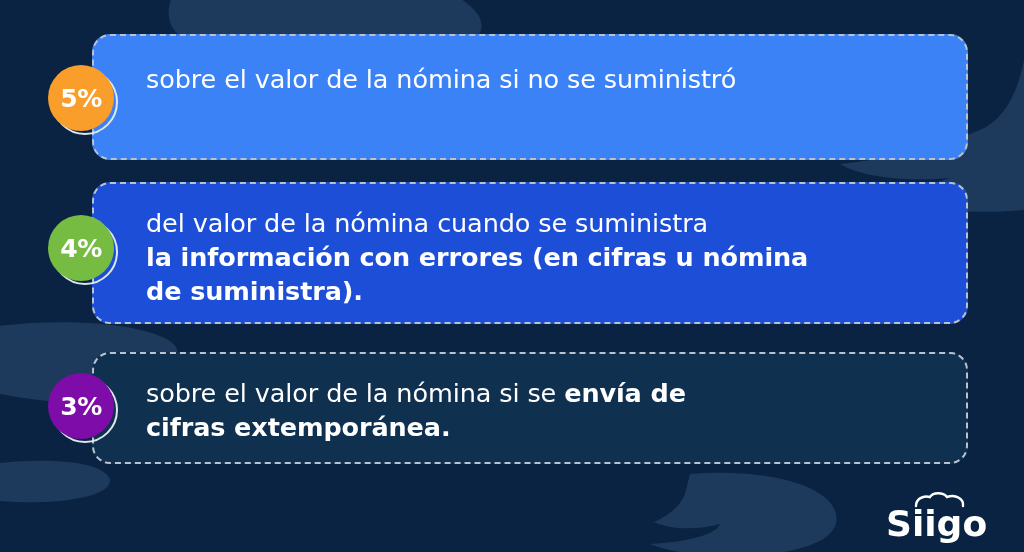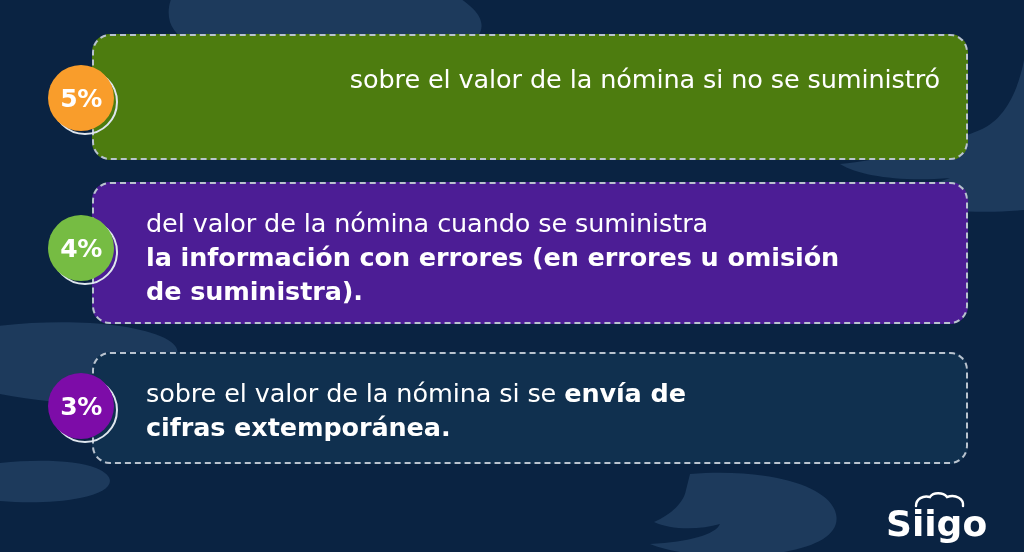--- a/index.html
+++ b/index.html
@@ -86,36 +86,36 @@
       <path d="M1024 60 L1024 210 C960 216 900 206 870 192 C900 190 930 186 950 178
                C900 182 860 176 840 164 C880 160 930 150 980 130 C1004 120 1018 92 1024 60 Z"></path>
       <path d="M-30 330 C40 318 120 320 160 336 C190 348 180 366 140 372 C180 372 196 386 170 396
                C140 408 60 406 0 394 C-40 386 -60 362 -44 344 Z"></path>
       <path d="M-40 470 C10 458 70 458 96 468 C120 478 112 492 80 498 C40 506 -20 502 -48 492 Z"></path>
       <path d="M690 474 C770 468 830 486 836 514 C842 540 800 556 730 556 C700 556 670 552 650 544
                C690 542 716 534 720 524 C700 530 670 530 654 522 C672 514 684 502 686 490 Z"></path>
     </g>
   </svg>
 
-  <div class="card" id="card-0" style="background: #4d7c0f; border-color: rgb(185, 195, 207); text-align: right;">
+  <div class="card" id="card-0" style="background: #3b82f6; border-color: rgb(185, 195, 207);">
     <div class="card-text" style="color: rgb(255, 255, 255);">
       <span>sobre el valor de la nómina si no se suministró</span><br>
     </div>
   </div>
   <div class="badge-wrap" id="badge-0">
     <div class="badge-ring" style="border-color: rgb(223, 230, 238);"></div>
     <div class="badge-disc" id="disc-0" style="background: rgb(249, 157, 43);">
       <span>5%</span>
     </div>
   </div>
 
-  <div class="card" id="card-1" style="background: #4c1d95; border-color: rgb(185, 195, 207);">
+  <div class="card" id="card-1" style="background: #1d4ed8; border-color: rgb(185, 195, 207);">
     <div class="card-text" style="color: rgb(255, 255, 255);">
       <span>del valor de la nómina cuando se suministra</span><br>
-      <b>la información con errores (en errores u omisión</b><br>
+      <b>la información con errores (en cifras u nómina</b><br>
       <b>de suministra).</b>
     </div>
   </div>
   <div class="badge-wrap" id="badge-1">
     <div class="badge-ring" style="border-color: rgb(223, 230, 238);"></div>
     <div class="badge-disc" id="disc-1" style="background: rgb(118, 188, 67);">
       <span>4%</span>
     </div>
   </div>
 

